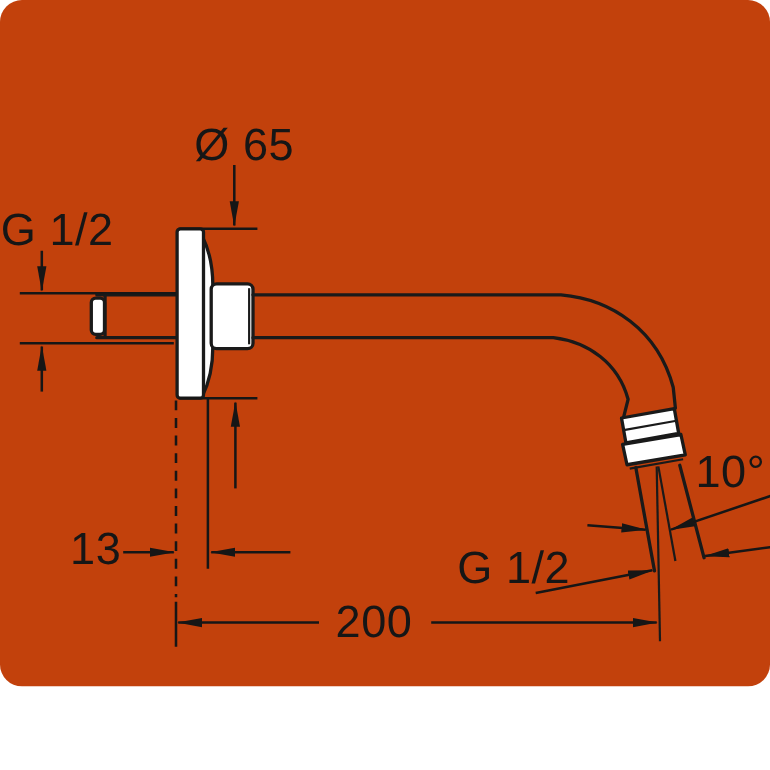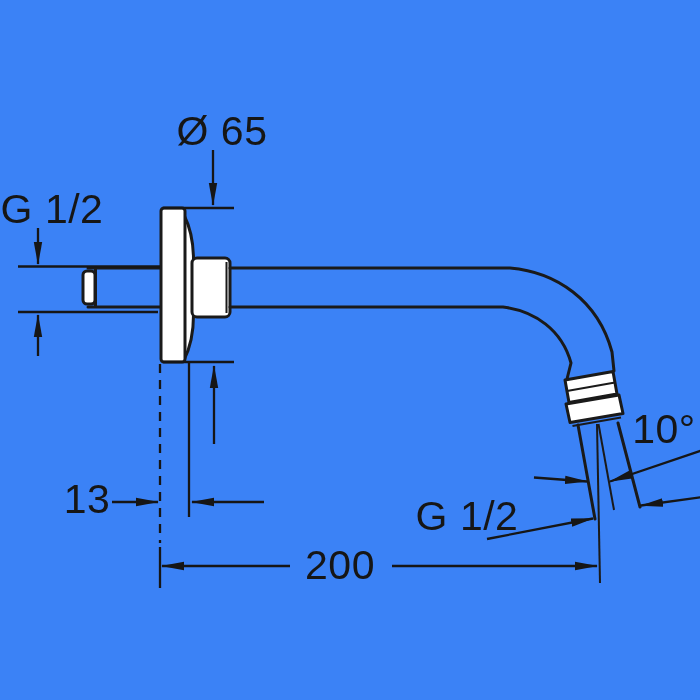--- a/index.html
+++ b/index.html
@@ -3,23 +3,24 @@
 <meta charset="utf-8">
 <style>
   html, body {
     margin: 0;
     padding: 0;
     background: #ffffff;
   }
   .canvas {
     position: relative;
     width: 700px;
-    height: 700px;
-    background: #3b82f6;
+    height: 624px;
+    background: #c2410c;
     overflow: hidden;
+    border-radius: 20px;
   }
   svg {
     position: absolute;
     inset: 0;
   }
   text {
     font-family: "Liberation Sans", "DejaVu Sans", sans-serif;
     font-size: 41px;
     fill: #161616;
     letter-spacing: 0.5px;

